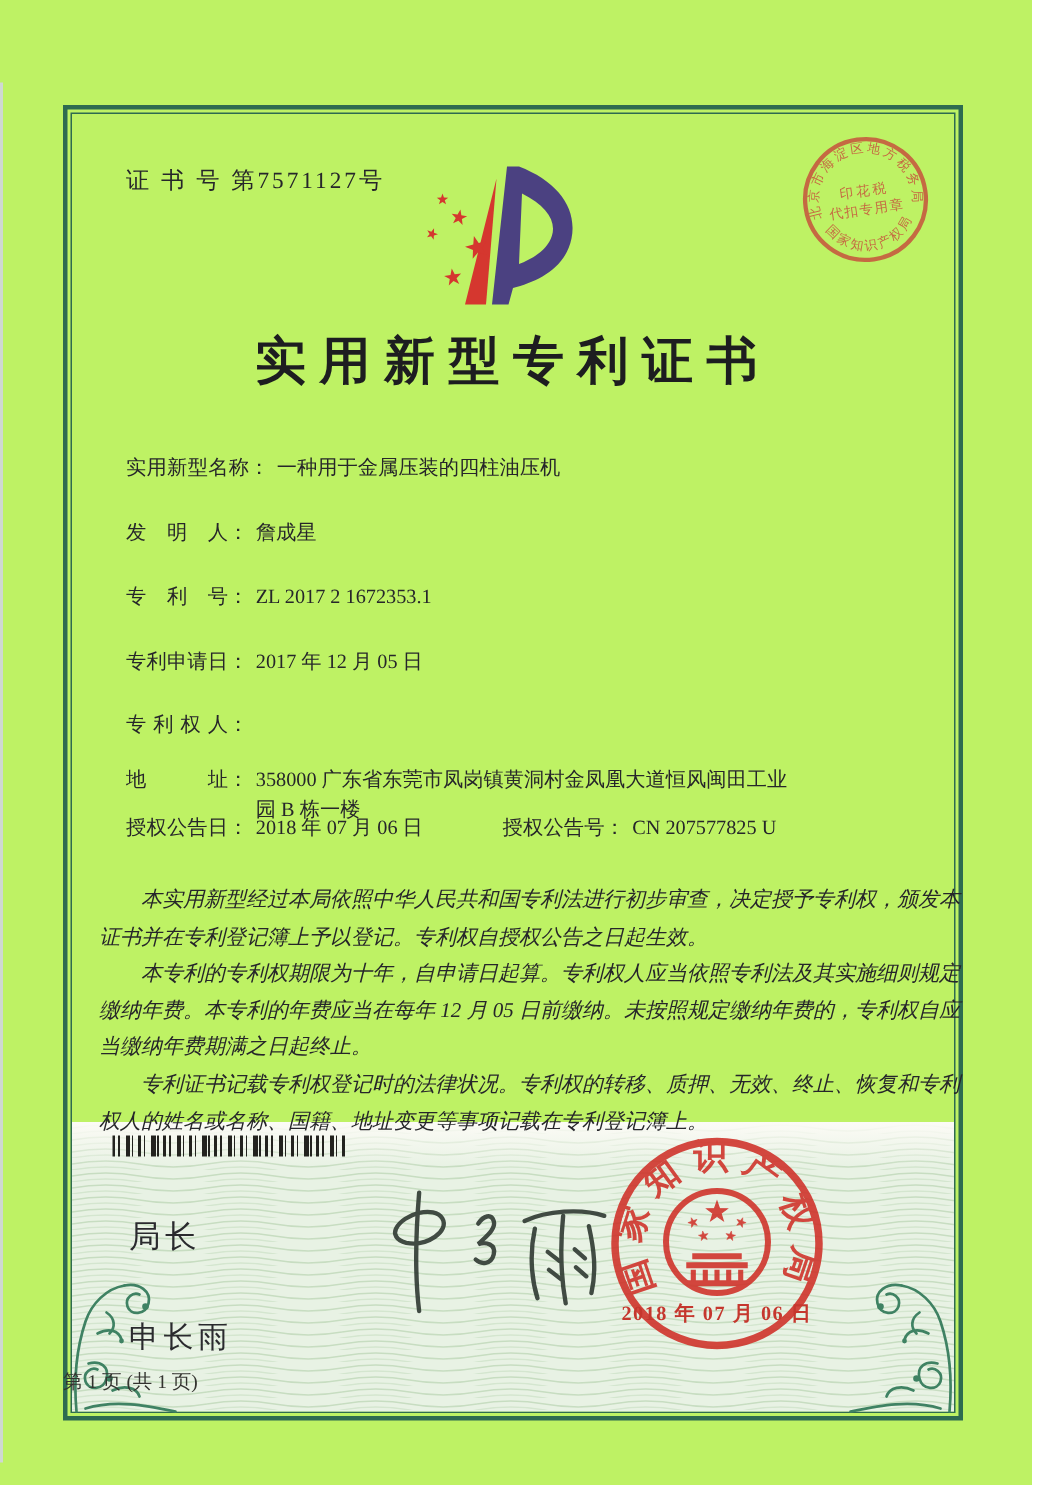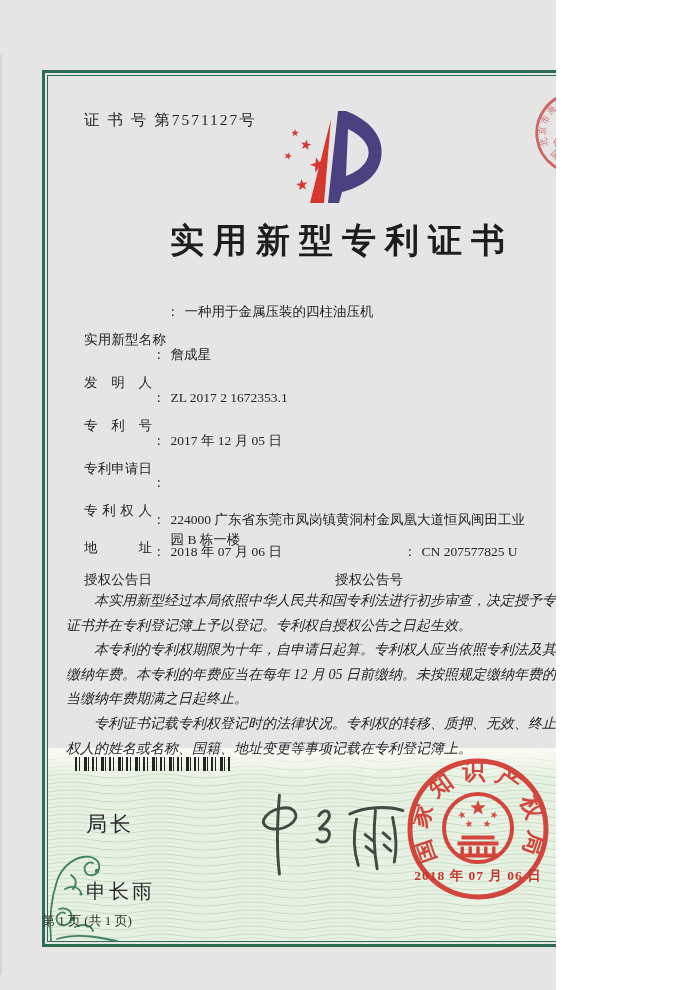--- a/index.html
+++ b/index.html
@@ -1,17 +1,17 @@
 <!DOCTYPE html>
 <html><head>
 <meta charset="utf-8">
 <style>
   html,body{margin:0;padding:0;}
   body{background:#ffffff;font-family:"Liberation Serif","DejaVu Serif",serif;}
-  #stage{position:relative;width:556px;height:990px;background:#e5e5e5;overflow:hidden;}
+  #stage{position:relative;width:688px;height:990px;background:#bef264;overflow:hidden;}
 
   .scan-edge-right{position:absolute;left:689px;top:5px;width:4px;height:972px;background:#49564f;opacity:.85;}
   .scan-edge-left{position:absolute;left:0;top:55px;width:2px;height:920px;background:#cfd8d2;}
 
   .cert-border{position:absolute;left:42px;top:70px;width:600px;height:877px;border:3px solid #2e6b50;box-sizing:border-box;}
   .cert-border .inner{position:absolute;inset:2px;border:1px solid #2e6b50;}
 
   .green-band{position:absolute;left:48px;top:748px;width:588px;height:193px;background:#e8f2e4;}
   .green-band svg{display:block;width:100%;height:100%;}
   .band-fade{position:absolute;left:48px;top:748px;width:588px;height:30px;
@@ -23,21 +23,21 @@
 
   .cert-no{position:absolute;left:84px;top:110px;font-size:15.5px;color:#26262a;letter-spacing:2px;}
 
   .logo{position:absolute;left:282px;top:108px;width:120px;height:102px;}
 
   .title{position:absolute;left:42px;top:218px;width:600px;text-align:center;
     font-size:34px;font-weight:700;color:#1d1d20;letter-spacing:9px;}
 
   .frow{position:absolute;left:84px;width:545px;display:flex;align-items:flex-start;
     font-size:13.5px;color:#26262a;line-height:1.45;}
-  .flabel{display:inline-block;width:68px;text-align:justify;text-align-last:justify;white-space:nowrap;margin-top:28px;}
+  .flabel{display:inline-block;width:68px;text-align:justify;text-align-last:justify;white-space:nowrap;}
   .flabel.wide{width:82px;}
   .fcolon{display:inline-block;}
   .fvalue{margin-left:5px;}
   .fvalue.addr{width:355px;}
   .fgroup2{position:absolute;left:251px;top:0;display:flex;justify-content:flex-end;}
 
   .body-text{position:absolute;left:66px;top:589px;width:574px;font-size:14px;line-height:24.6px;
     color:#26262a;text-align:justify;font-style:italic;}
   .body-text p{margin:0;text-indent:2em;}
 
@@ -155,21 +155,21 @@
       <span class="fcolon">：</span>
     <span class="fvalue">2017 年 12 月 05 日</span>
   </div>
   <div class="frow" style="top:473px">
     <span class="flabel">专利权人</span>
       <span class="fcolon">：</span>
   </div>
   <div class="frow" style="top:510px">
     <span class="flabel">地址</span>
       <span class="fcolon">：</span>
-    <span class="fvalue addr">224000 广东省东莞市凤岗镇黄洞村金凤凰大道恒风闽田工业园 B 栋一楼</span>
+    <span class="fvalue addr">358000 广东省东莞市凤岗镇黄洞村金凤凰大道恒风闽田工业园 B 栋一楼</span>
   </div>
   <div class="frow" style="top:542px">
     <span class="flabel">授权公告日</span>
       <span class="fcolon">：</span>
     <span class="fvalue">2018 年 07 月 06 日</span>
     <span class="fgroup2">
       <span class="flabel">授权公告号</span>
         <span class="fcolon">：</span>
       <span class="fvalue">CN 207577825 U</span>
     </span>

